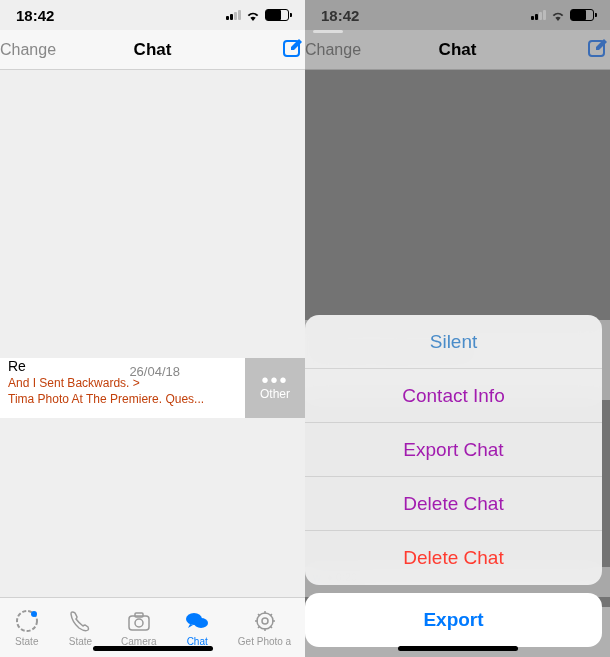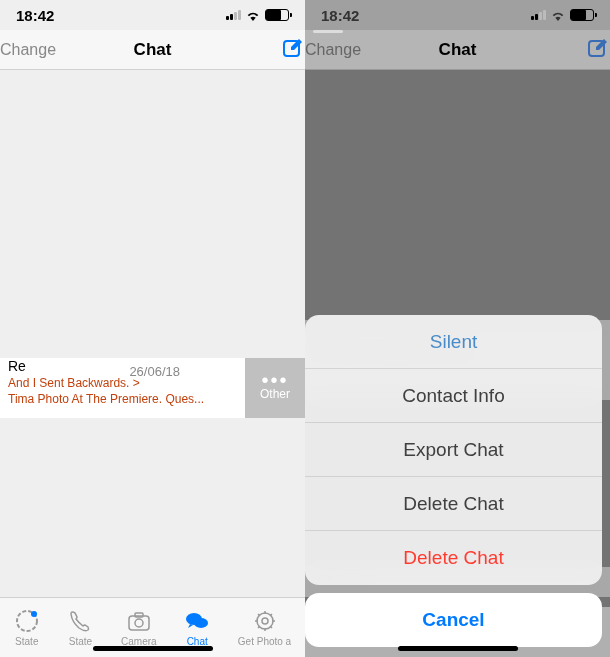--- a/index.html
+++ b/index.html
@@ -59,21 +59,21 @@
 
     
     .action-sheet-backdrop { position: absolute; inset: 0; background: rgba(0,0,0,0.2); }
     .blurred-row { position: absolute; top: 250px; left: 0; right: 0; height: 80px; background: #a8a8a8; color: #666; font-size: 12px; padding: 8px; overflow: hidden; }
     .blurred-row2 { position: absolute; bottom: 60px; left: 0; right: 0; height: 30px; background: #a8a8a8; color: #666; font-size: 11px; padding: 4px 8px; }
     .blurred-tab { position: absolute; bottom: 0; left: 0; right: 0; height: 50px; background: #b0b0b0; display: flex; justify-content: space-around; align-items: center; font-size: 9px; color: #777; }
     .blurred-tab .bt-active { color: #3a6cb5; }
 
     .action-sheet { position: absolute; bottom: 10px; left: 0; right: 8px; }
     .action-group { background: rgba(240,240,240,0.95); border-radius: 14px; overflow: hidden; margin-bottom: 8px; backdrop-filter: blur(10px); }
-    .action-item { height: 54px; display: flex; align-items: center; justify-content: center; font-size: 19px; color: #404040; border-bottom: 0.5px solid rgba(0,0,0,0.1); }
+    .action-item { height: 54px; display: flex; align-items: center; justify-content: center; font-size: 19px; color: #a21caf; border-bottom: 0.5px solid rgba(0,0,0,0.1); }
     .action-item:last-child { border-bottom: none; }
     .action-item.silent { color: #4a8cc9; font-weight: 400; }
     .action-item.destructive { color: #ff3b30; }
     .action-cancel { background: #fff; border-radius: 14px; height: 54px; display: flex; align-items: center; justify-content: center; font-size: 19px; color: #007aff; font-weight: 600; }
 
     
     .notch-hint { position: absolute; top: 30px; left: 8px; width: 30px; height: 3px; background: #ddd; border-radius: 2px; }
   </style>
 </head>
 <body>
@@ -108,21 +108,21 @@
           <rect x="3" y="5" width="15" height="15" rx="3" fill="none" stroke="#007aff" stroke-width="2"></rect>
           <path d="M18 3 L21 6 L13 14 L10 14 L10 11 Z" fill="#007aff"></path>
         </svg>
     </span>
   </div>
 
   <div class="content">
     <div class="chat-row">
       <div class="chat-main">
         <div class="chat-name">Re</div>
-        <span class="chat-date">26/06/18</span>
+        <span class="chat-date">26/04/18</span>
         <div class="chat-preview">And I Sent Backwards. &gt;</div>
         <div class="chat-preview">Tima Photo At The Premiere. Ques...</div>
       </div>
       <div class="swipe-action swipe-more">
         <div class="swipe-ellipsis">•••</div>
         <span>Other</span>
       </div>
     </div>
   </div>
 
@@ -229,17 +229,17 @@
     </div>
 
     <div class="action-sheet">
       <div class="action-group">
         <div class="action-item silent">Silent</div>
         <div class="action-item">Contact Info</div>
         <div class="action-item">Export Chat</div>
         <div class="action-item">Delete Chat</div>
         <div class="action-item destructive">Delete Chat</div>
       </div>
-      <div class="action-cancel">Cancel</div>
+      <div class="action-cancel">Export</div>
     </div>
   </div>
   <div class="home-indicator"></div>
 </div>
 
 </body></html>

